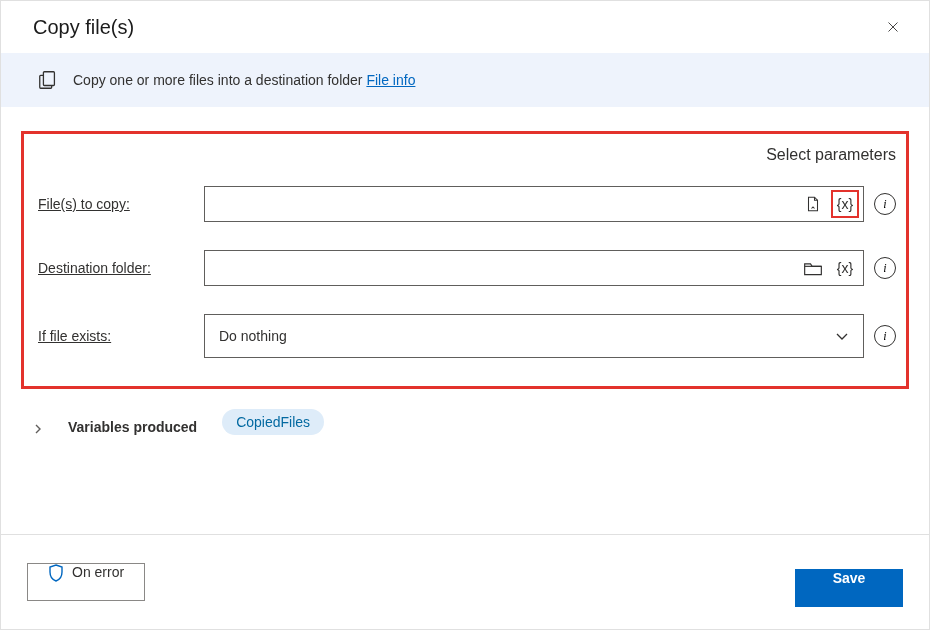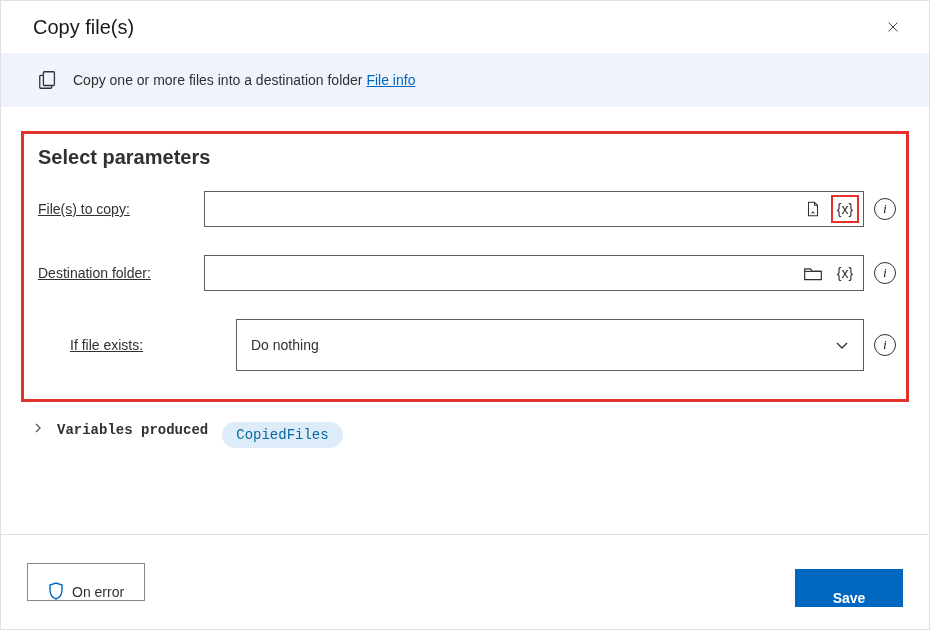--- a/index.html
+++ b/index.html
@@ -52,31 +52,32 @@
   .body {
     padding: 24px 20px 10px 20px;
     flex:1;
   }
   .highlight-box {
     border: 3px solid #e3322c;
     padding: 12px 10px 24px 10px;
     margin-bottom: 20px;
   }
   .section-title {
-    font-size: 20px;
-    font-weight: 700;
+    font-size: 16px;
+    font-weight: 400;
     color: #323130;
     margin: 0 0 22px 4px;
+    text-align: right;
   }
   .field-row {
     display: flex;
     align-items: center;
     margin-bottom: 28px;
   }
-  .field-row:last-child { margin-bottom: 4px; margin-left: 32px; }
+  .field-row:last-child { margin-bottom: 4px; }
   .field-label {
     width: 170px;
     flex-shrink: 0;
     font-size: 14px;
     color: #323130;
     padding-left: 4px;
     text-decoration: underline;
   }
   .field-control {
     flex:1;
@@ -101,45 +102,44 @@
   .input-icons { display:flex; align-items:center; gap:4px; margin-left:auto;}
   .icon-btn {
     width:28px;height:28px;display:flex;align-items:center;justify-content:center;
     cursor:pointer;color:#323130;
   }
   .icon-btn.var-highlight {
     border: 2px solid #e3322c;
   }
   .select-box {
     flex:1;
-    height: 52px;
+    height: 44px;
     border: 1px solid #605e5c;
     background:#fff;
     display:flex;
     align-items:center;
     justify-content:space-between;
     padding: 0 14px;
     font-size:14px;
     color:#323130;
     cursor:pointer;
   }
   .info-circle {
     width:22px;height:22px;
     border:1.3px solid #323130;
     border-radius:50%;
     display:flex;align-items:center;justify-content:center;
     font-size:12px;font-family:Georgia,serif;font-style:italic;
     flex-shrink:0;
     cursor:pointer;
   }
   .vars-row {
-    display:flex;align-items:flex-start;gap:14px;
+    display:flex;align-items:flex-end;gap:25px;
     padding-left:12px;
     font-size:14px;
-    font-family:Liberation Mono, monospace;
   }
   .vars-row .chev { color:#605e5c; }
   .vars-row .vlabel { font-weight:600;color:#323130; }
   .var-chip {
     background:#deecf9;
     color:#0369a1;
     padding:5px 14px;
     border-radius:14px;
     font-size:14px;
   }
@@ -153,21 +153,21 @@
   }
   .btn {
     height:38px;
     min-width:108px;
     padding:0 20px;
     font-size:14px;
     border:1px solid #8a8886;
     background:#fff;
     color:#323130;
     cursor:pointer;
-    display:inline-flex;align-items:flex-end;justify-content:center;gap:8px;
+    display:inline-flex;align-items:flex-start;justify-content:center;gap:8px;
   }
   .btn.primary {
     background:#0067c0;
     border-color:#0067c0;
     color:#fff;
     font-weight:600;
     margin-top:12px;
   }
   .right-btns { display:flex; gap:14px; }
   svg { display:block; }

